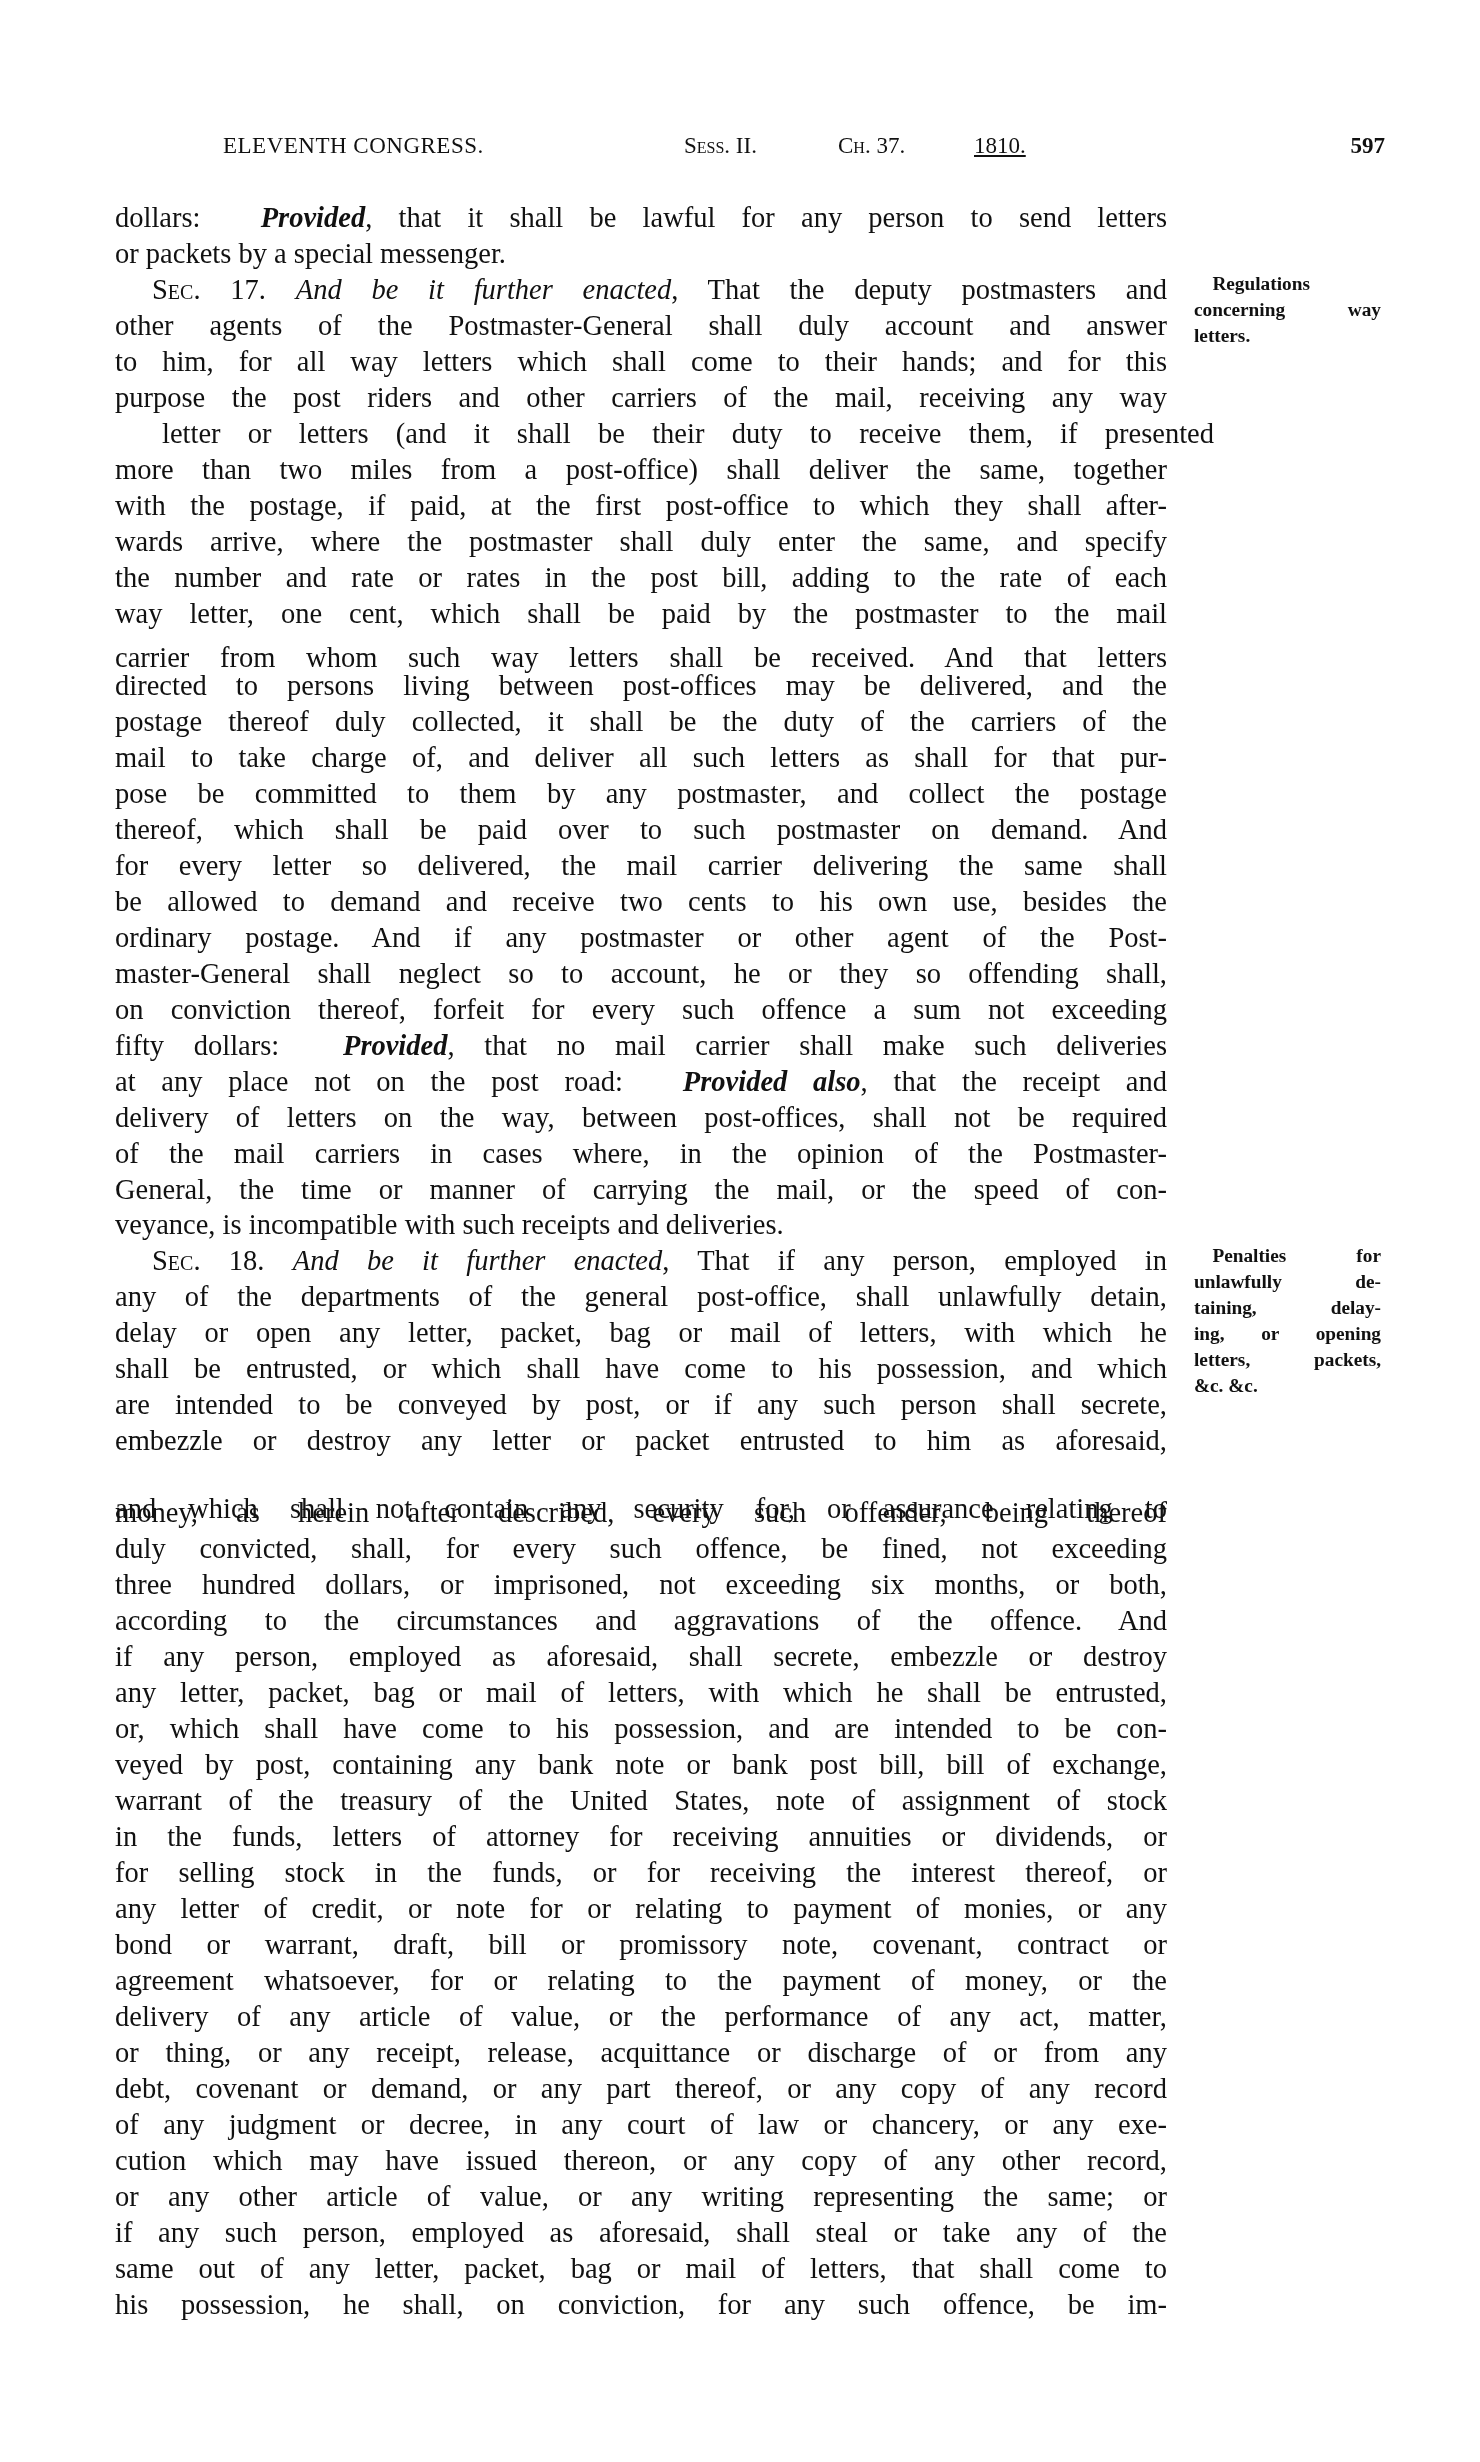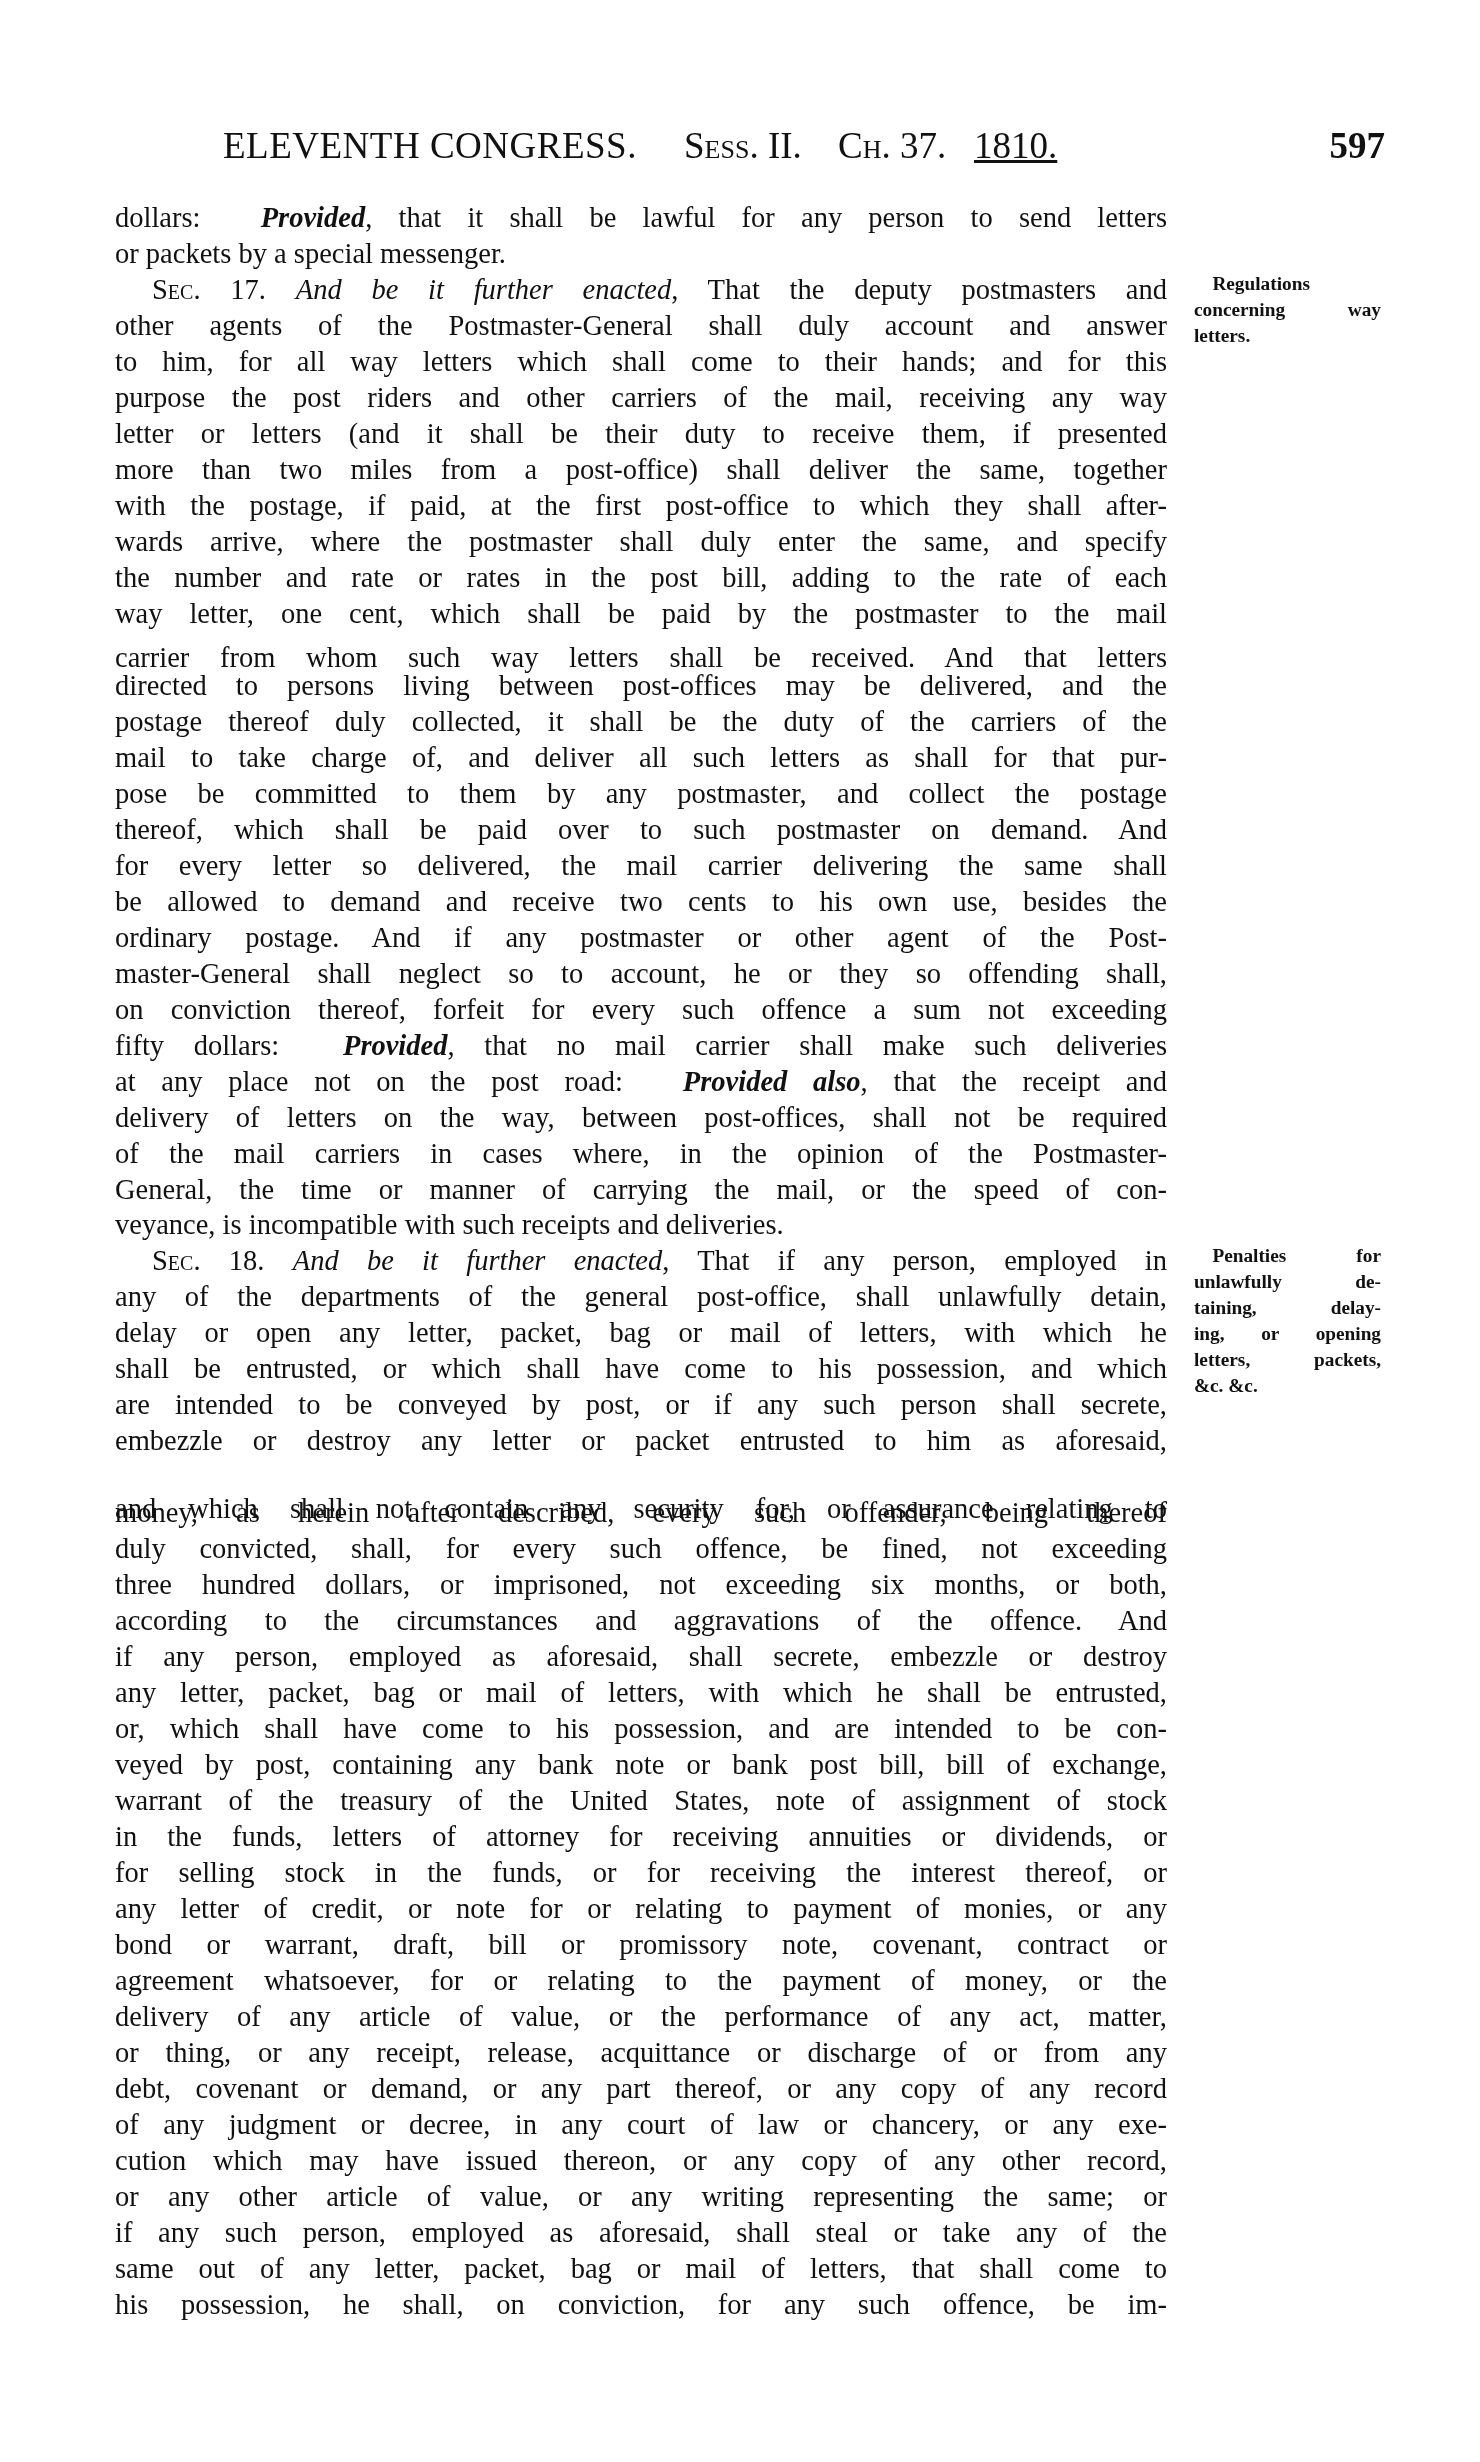--- a/index.html
+++ b/index.html
@@ -1,21 +1,21 @@
 <!DOCTYPE html>
 <html style="font-size:14.7px"><head>
 <meta charset="utf-8">
 <style>
   html, body { margin: 0; padding: 0; background: #ffffff; }
   body { width: 1480px; height: 2462px; position: relative; overflow: hidden; color: #111111;
          font-family: "Liberation Serif", "DejaVu Serif", serif; }
   .page { position: absolute; left: 0; top: 0; width: 1480px; height: 2462px; background: #ffffff; }
 
   .running-head { position: absolute; left: 223px; top: 127px; width: 1162px; height: 37px;
-                  font-size: 37px; line-height: 37px; white-space: nowrap; }
+                  font-size: 23px; line-height: 37px; white-space: nowrap; }
   .rh-part { position: absolute; top: 0; }
   .rh-title { left: 0; letter-spacing: 0.5px; }
   .rh-sess { left: 461px; font-variant: small-caps; }
   .rh-ch { left: 615px; font-variant: small-caps; }
   .rh-year { left: 751px; text-decoration: underline; }
   .rh-page { right: 0; font-weight: bold; }
 
   .body-text { position: absolute; left: 115px; top: 0; width: 1052px; }
   .line { position: absolute; left: 0; width: 1052px; height: 36px; font-size: 28.5px; line-height: 36px;
           text-align: justify; text-align-last: justify; white-space: normal; overflow: visible; }
@@ -44,21 +44,21 @@
     <span class="rh-part rh-page">597</span>
   </div>
 
   <div class="body-text" id="body-text">
       <div class="line" style="top: 200px;"><span>dollars: </span><span class="seg-bolditalic">Provided</span><span>, that it shall be lawful for any person to send letters</span></div>
       <div class="line last" style="top: 236px;"><span>or packets by a special messenger.</span></div>
       <div class="line indent" style="top: 272px;"><span class="seg-sc">Sec</span><span>. 17. </span><span class="seg-italic">And be it further enacted</span><span>, That the deputy postmasters and</span></div>
       <div class="line" style="top: 308px;"><span>other agents of the Postmaster-General shall duly account and answer</span></div>
       <div class="line" style="top: 344px;"><span>to him, for all way letters which shall come to their hands; and for this</span></div>
       <div class="line" style="top: 380px;"><span>purpose the post riders and other carriers of the mail, receiving any way</span></div>
-      <div class="line" style="top: 416px;"><span>letter or letters (and it shall be their duty to receive them, if presented</span></div>
+      <div class="line" style="top: 416px; margin-left: 47px;"><span>letter or letters (and it shall be their duty to receive them, if presented</span></div>
       <div class="line" style="top: 452px;"><span>more than two miles from a post-office) shall deliver the same, together</span></div>
       <div class="line" style="top: 488px;"><span>with the postage, if paid, at the first post-office to which they shall after-</span></div>
       <div class="line" style="top: 524px;"><span>wards arrive, where the postmaster shall duly enter the same, and specify</span></div>
       <div class="line" style="top: 560px;"><span>the number and rate or rates in the post bill, adding to the rate of each</span></div>
       <div class="line" style="top: 596px;"><span>way letter, one cent, which shall be paid by the postmaster to the mail</span></div>
       <div class="line" style="top: 640px;"><span>carrier from whom such way letters shall be received.  And that letters</span></div>
       <div class="line" style="top: 668px;"><span>directed to persons living between post-offices may be delivered, and the</span></div>
       <div class="line" style="top: 704px;"><span>postage thereof duly collected, it shall be the duty of the carriers of the</span></div>
       <div class="line" style="top: 740px;"><span>mail to take charge of, and deliver all such letters as shall for that pur-</span></div>
       <div class="line" style="top: 776px;"><span>pose be committed to them by any postmaster, and collect the postage</span></div>

